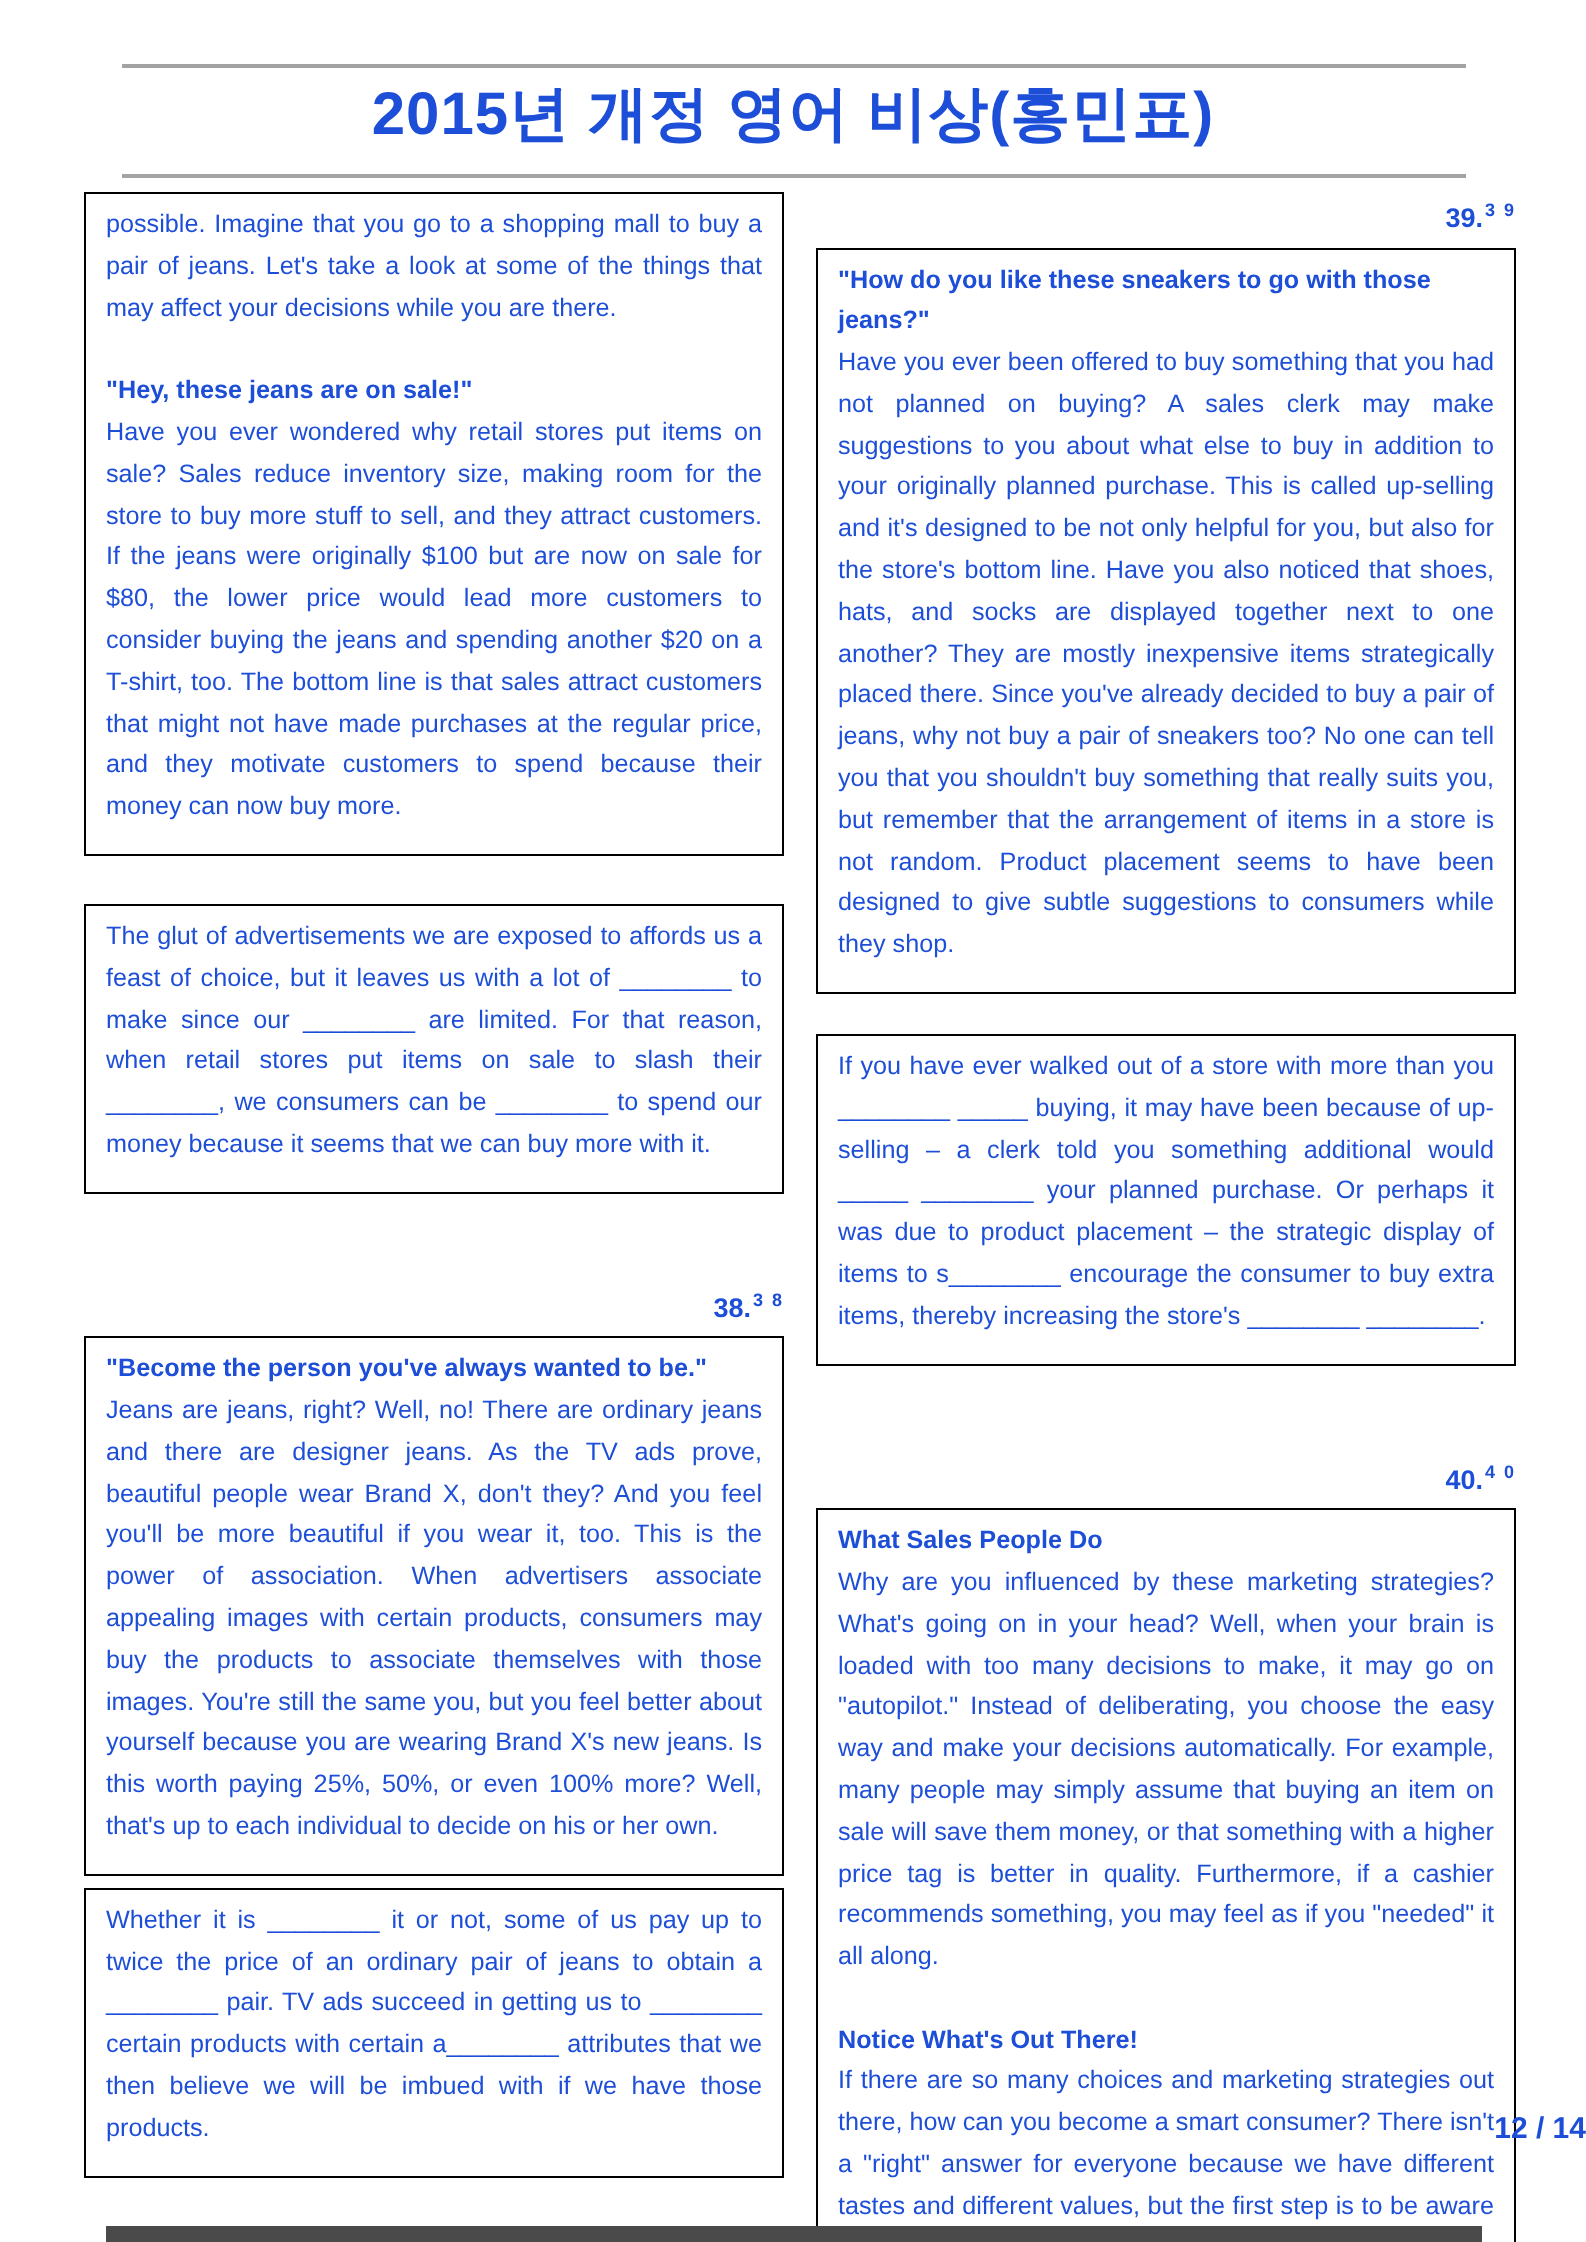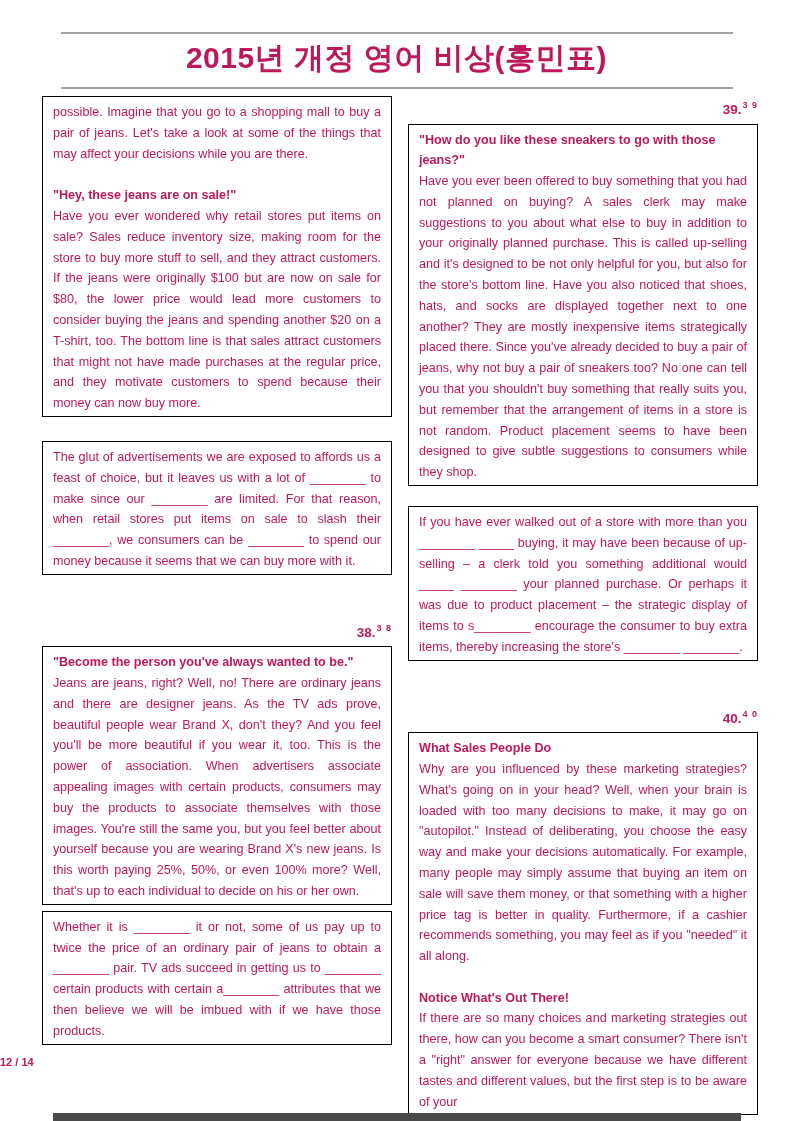--- a/index.html
+++ b/index.html
@@ -2,21 +2,21 @@
 <html><head>
 <meta charset="utf-8">
 <style>
   html, body { margin: 0; padding: 0; background: #ffffff; }
   .page {
     position: relative;
     width: 793px;
     height: 1121px;
     background: #ffffff;
     font-family: "Liberation Sans", "DejaVu Sans", sans-serif;
-    color: #be185d;
+    color: #1d4ed8;
     overflow: hidden;
   }
   .rule {
     width: 672px;
     margin: 0 auto;
     border-top: 2px solid #a3a3a3;
     height: 0;
   }
   .rule-top { margin-top: 32px; }
   .rule-mid { margin-top: 11px; }
@@ -37,21 +37,21 @@
   }
   .content {
     display: flex;
     gap: 16px;
     padding: 7px 35px 0 42px;
     align-items: flex-start;
   }
   .col { width: 350px; flex: 0 0 350px; }
   .box {
     border: 1.5px solid #000000;
-    padding: 5px 10px 2px 10px;
+    padding: 5px 10px 13px 10px;
     font-size: 12.6px;
     line-height: 20.8px;
     text-align: justify;
     box-sizing: border-box;
   }
   .box p { margin: 0; }
   .box .bh { font-weight: bold; text-align: left; }
   .box .spaced { margin-top: 20.8px; }
   .qlabel {
     font-weight: bold;
@@ -68,23 +68,23 @@
   }
   .gap-a { margin-top: 24px; }
   .gap-b { margin-top: 44px; }
   .gap-c { margin-top: 6px; }
   .gap-d { margin-top: 20px; }
   .footer {
     position: absolute;
     top: 1056px;
     left: 0;
     width: 100%;
-    text-align: left;
+    text-align: right;
     font-weight: bold;
-    font-size: 11px;
+    font-size: 15px;
   }
   .page-edge {
     position: absolute;
     bottom: 0;
     left: 53px;
     width: 688px;
     height: 8px;
     background: #4a4a4a;
   }
 </style>

